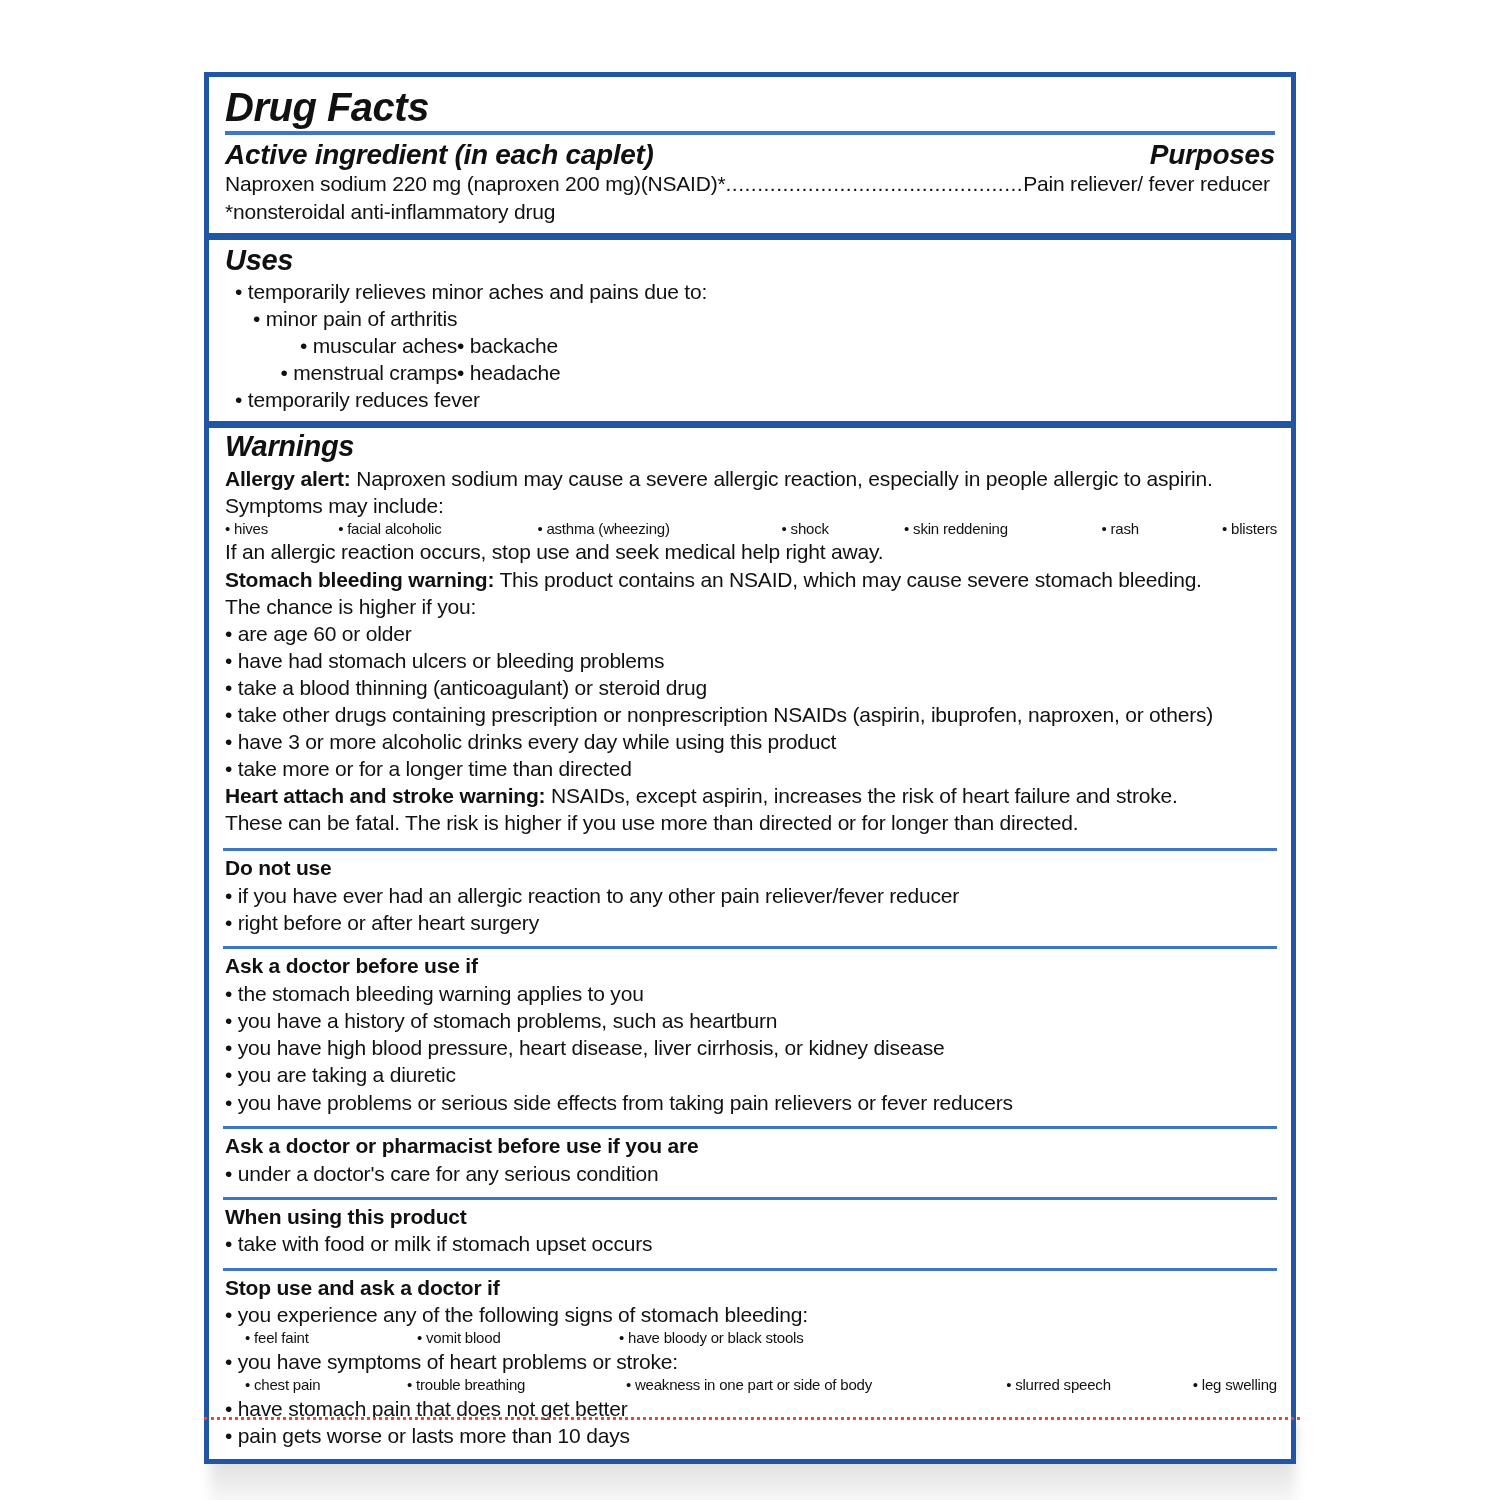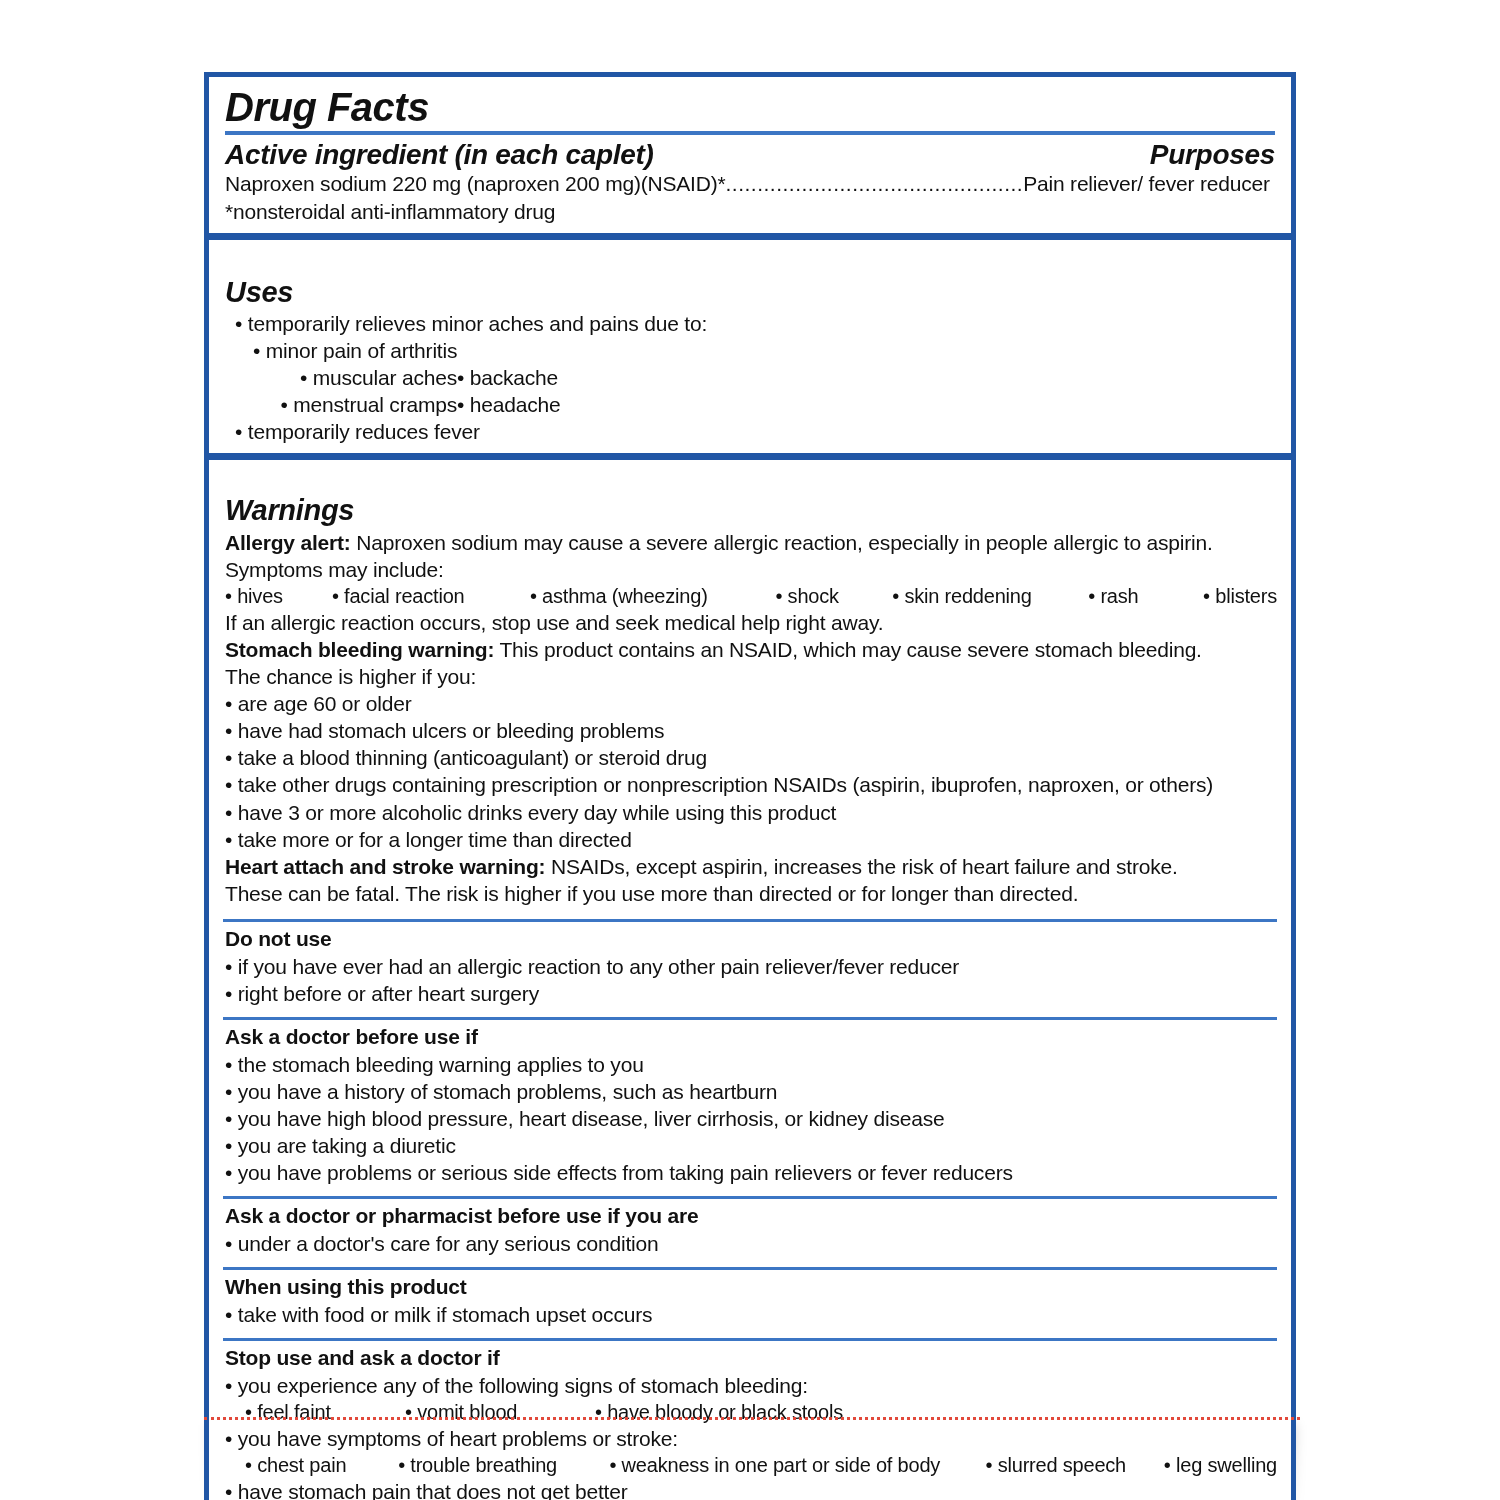--- a/index.html
+++ b/index.html
@@ -94,21 +94,20 @@
     line-height: 1.12;
     letter-spacing: -0.3px;
   }
   .head-section {
     font-size: 29px;
     font-weight: bold;
     font-style: italic;
     letter-spacing: -0.3px;
     line-height: 1.15;
     margin-bottom: 1px;
-    margin-top: 32px;
   }
   .head-sub {
     font-size: 21px;
     font-weight: bold;
     letter-spacing: -0.2px;
     line-height: 1.28;
   }
 
   
   .txt {
@@ -143,25 +142,25 @@
     display: flex;
     font-size: 21px;
     line-height: 1.29;
     letter-spacing: -0.2px;
     padding-left: 20px;
   }
   .uses-row > span:first-child { width: 212px; flex: 0 0 212px; text-align: right; }
 
   
   .inline-row {
-    font-size: 20px;
+    font-size: 15px;
     line-height: 1.3;
     letter-spacing: -0.2px;
     display: flex;
-    gap: 0;
+    gap: 12px;
   }
   .inline-row .it { white-space: nowrap; }
 
   .w-hives  .it:nth-child(1){ width:108px; }
   .w-hives  .it:nth-child(2){ width:200px; }
   .w-hives  .it:nth-child(3){ width:248px; }
   .w-hives  .it:nth-child(4){ width:118px; }
   .w-hives  .it:nth-child(5){ width:198px; }
   .w-hives  .it:nth-child(6){ width:116px; }
 
@@ -222,21 +221,21 @@
     <div>
       <div class="warn-body">
         <div class="head-section">Warnings</div>
 
         <div class="txt"><span class="txt-b">Allergy alert:</span><span> Naproxen sodium may cause a severe allergic reaction, especially in people allergic to aspirin.</span></div>
 
         <div class="txt">Symptoms may include:</div>
 
         <div class="inline-row w-hives">
           <span class="it">• hives</span>
-          <span class="it">• facial reaction</span>
+          <span class="it">• facial alcoholic</span>
           <span class="it">• asthma (wheezing)</span>
           <span class="it">• shock</span>
           <span class="it">• skin reddening</span>
           <span class="it">• rash</span>
           <span class="it">• blisters</span>
         </div>
 
         <div class="txt">If an allergic reaction occurs, stop use and seek medical help right away.</div>
 
         <div class="txt"><span class="txt-b">Stomach bleeding warning:</span><span> This product contains an NSAID, which may cause severe stomach bleeding.</span></div>

